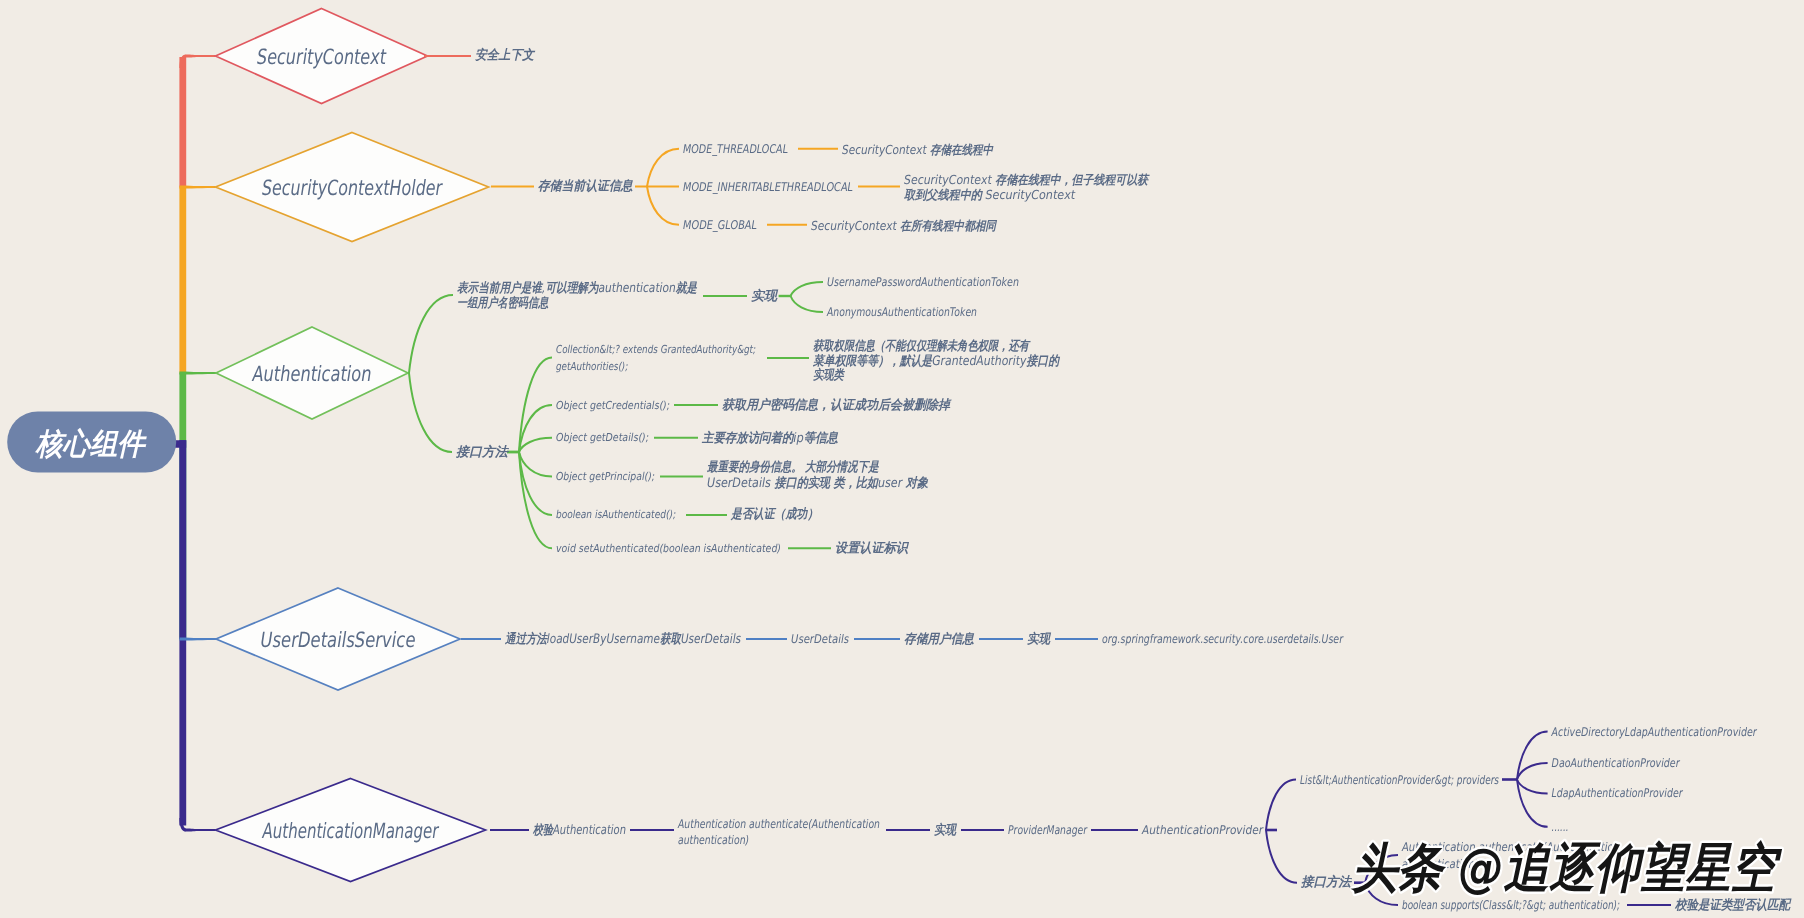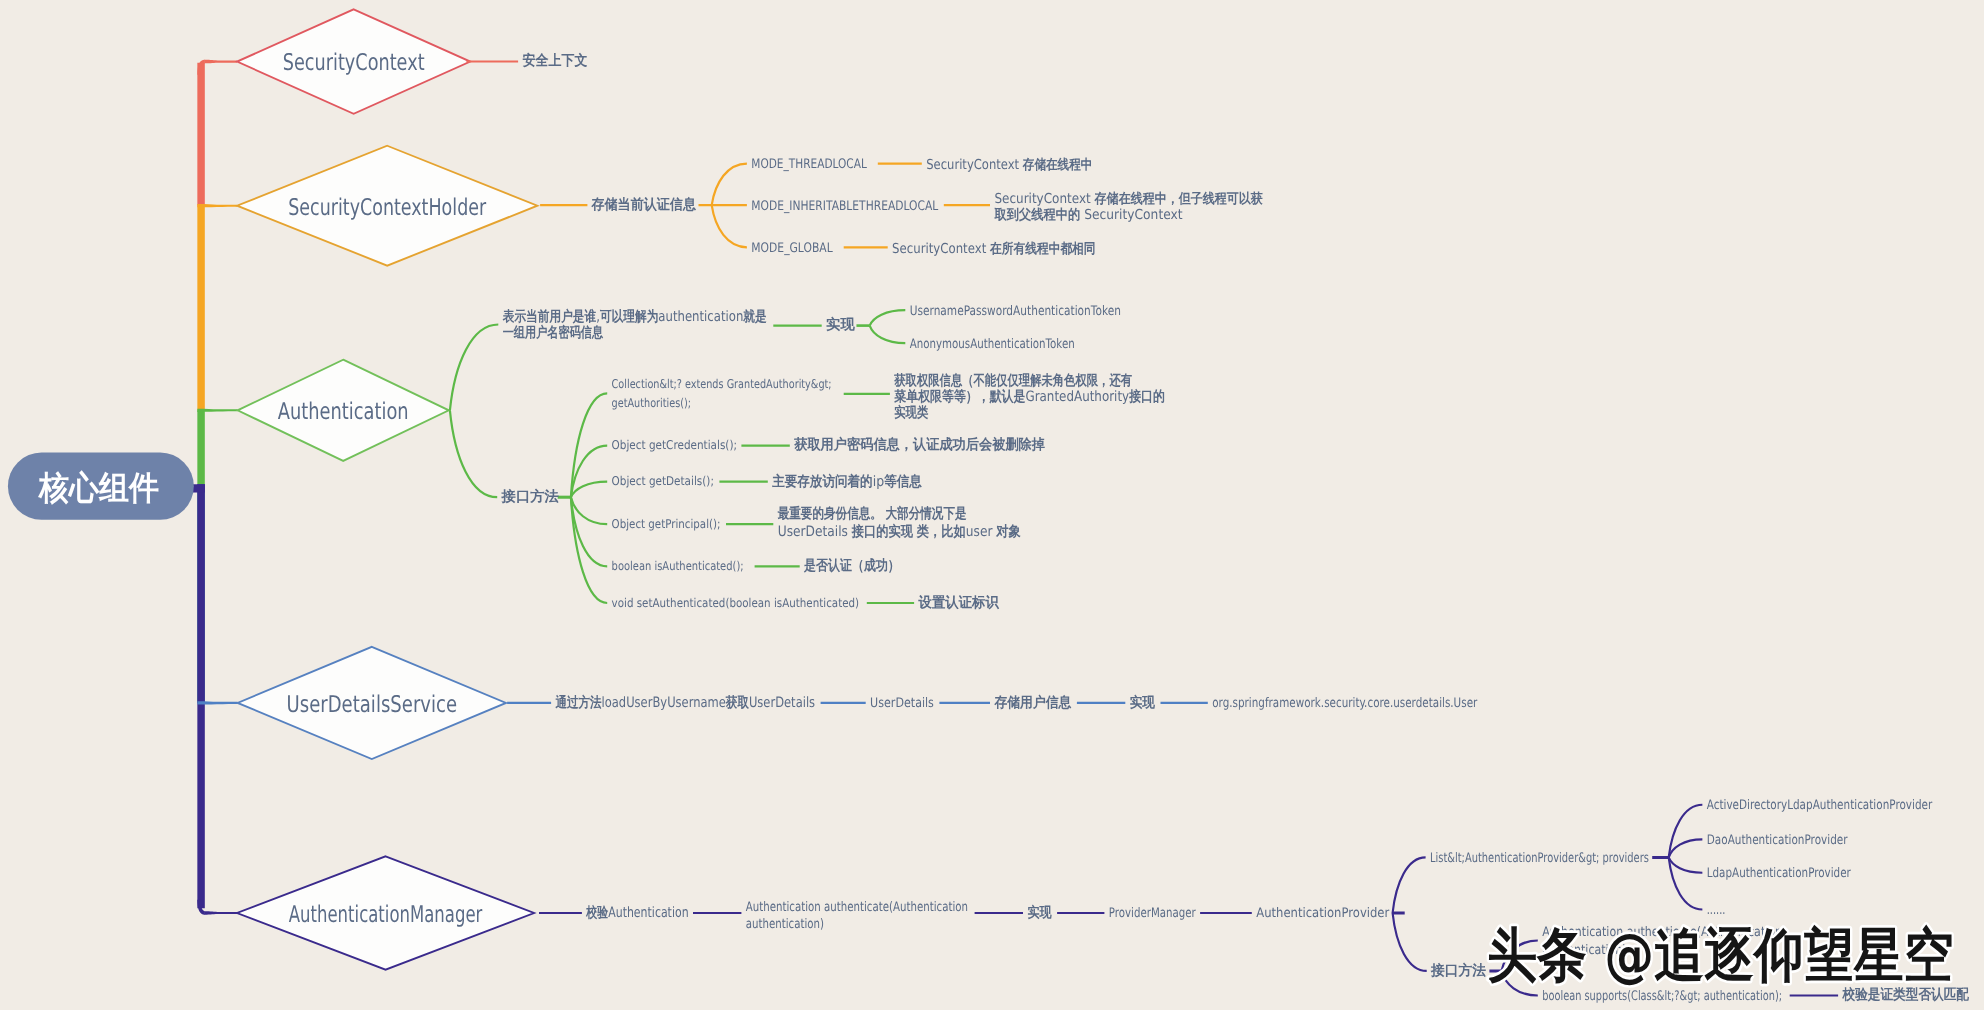--- a/index.html
+++ b/index.html
@@ -1,20 +1,20 @@
 <!DOCTYPE html>
 <html><head>
 <meta charset="utf-8">
 <title>Spring Security 核心组件 mind map</title>
 <style>
   html,body{margin:0;padding:0;}
   body{background:#f1ece5;font-family:"DejaVu Sans",sans-serif;
        -webkit-font-smoothing:antialiased;text-rendering:geometricPrecision;}
   #root{position:relative;width:1804px;height:918px;overflow:hidden;
-        background:#f1ece5;}
+        background:#f1ece5;font-style:italic;}
   svg#map{position:absolute;left:0;top:0;display:block;}
   svg text{font-family:"DejaVu Sans",sans-serif;fill:#5a6b86;}
   svg text.b{font-weight:bold;}
   .conn{fill:none;stroke-linecap:butt;}
   .wm{font-family:"DejaVu Sans",sans-serif;font-weight:bold;fill:#151515;
       stroke:#ffffff;stroke-width:5px;paint-order:stroke fill;
       stroke-linejoin:round;}
   .rootlabel{font-weight:bold;fill:#ffffff;}
   
   #outline{position:absolute;left:0;top:0;width:1px;height:1px;

